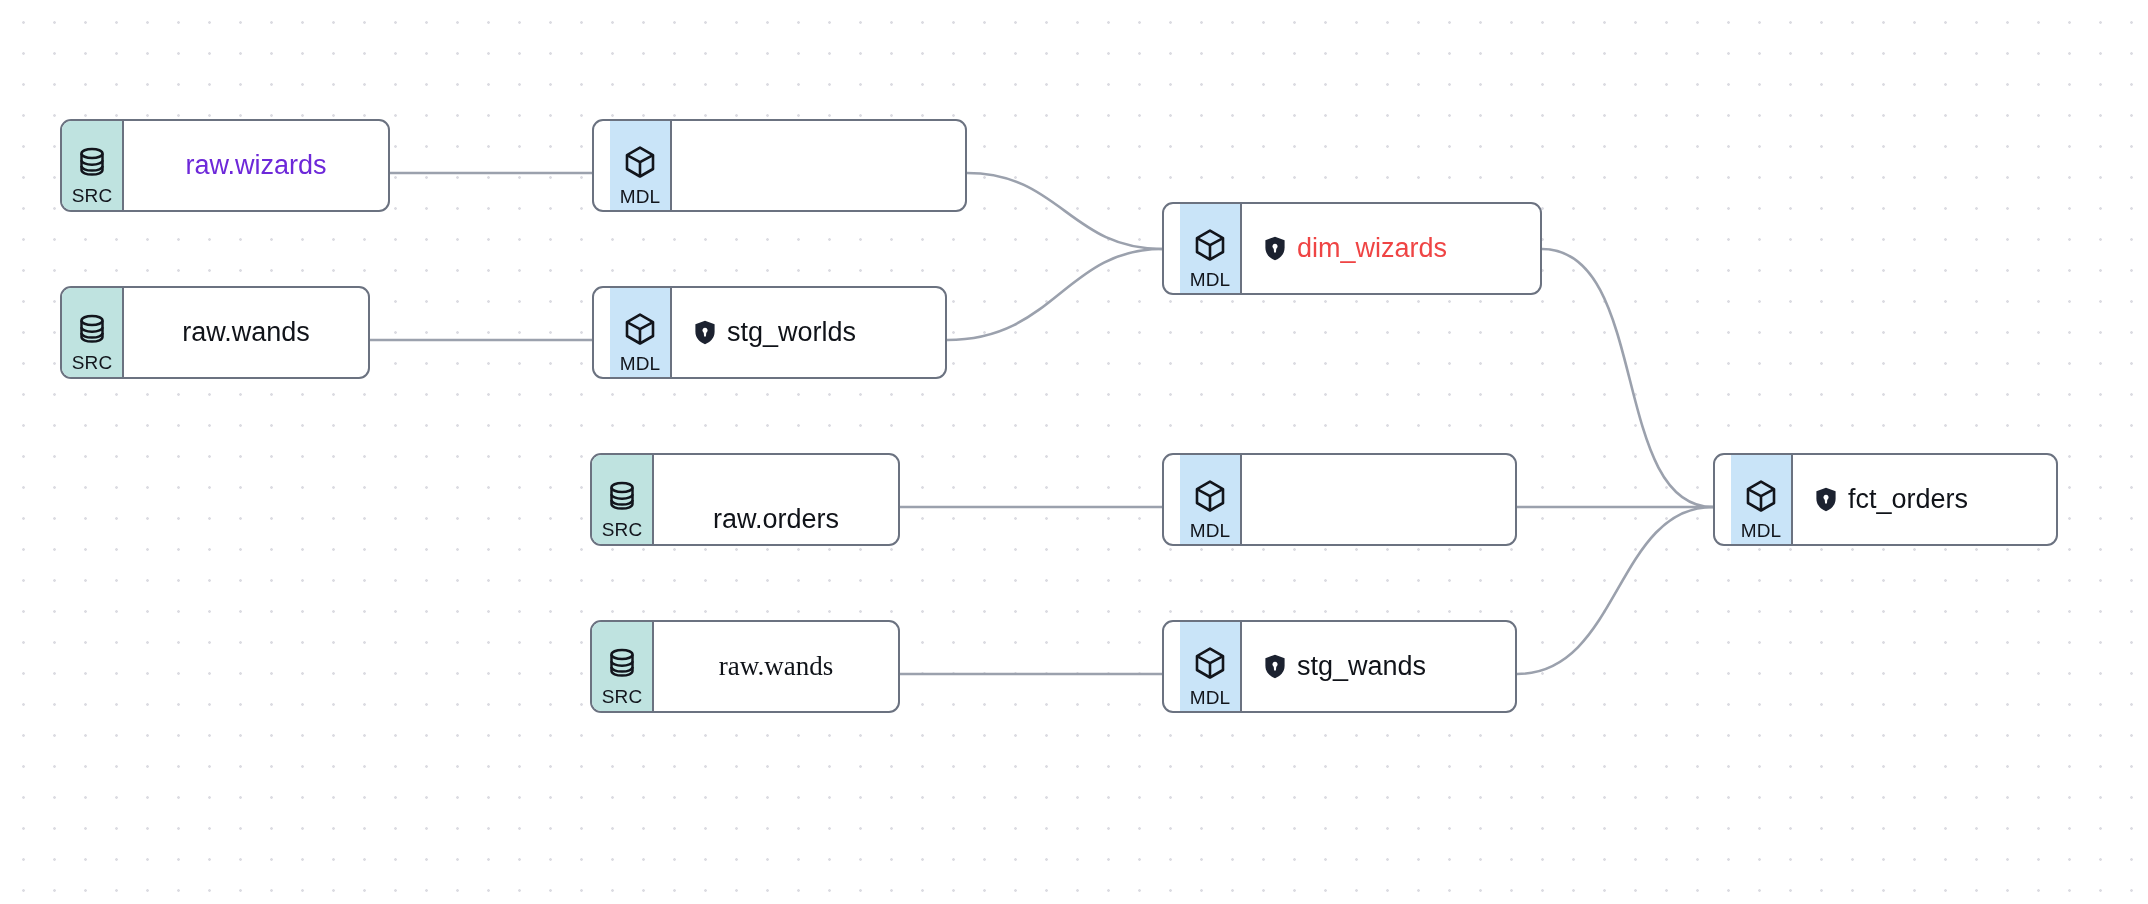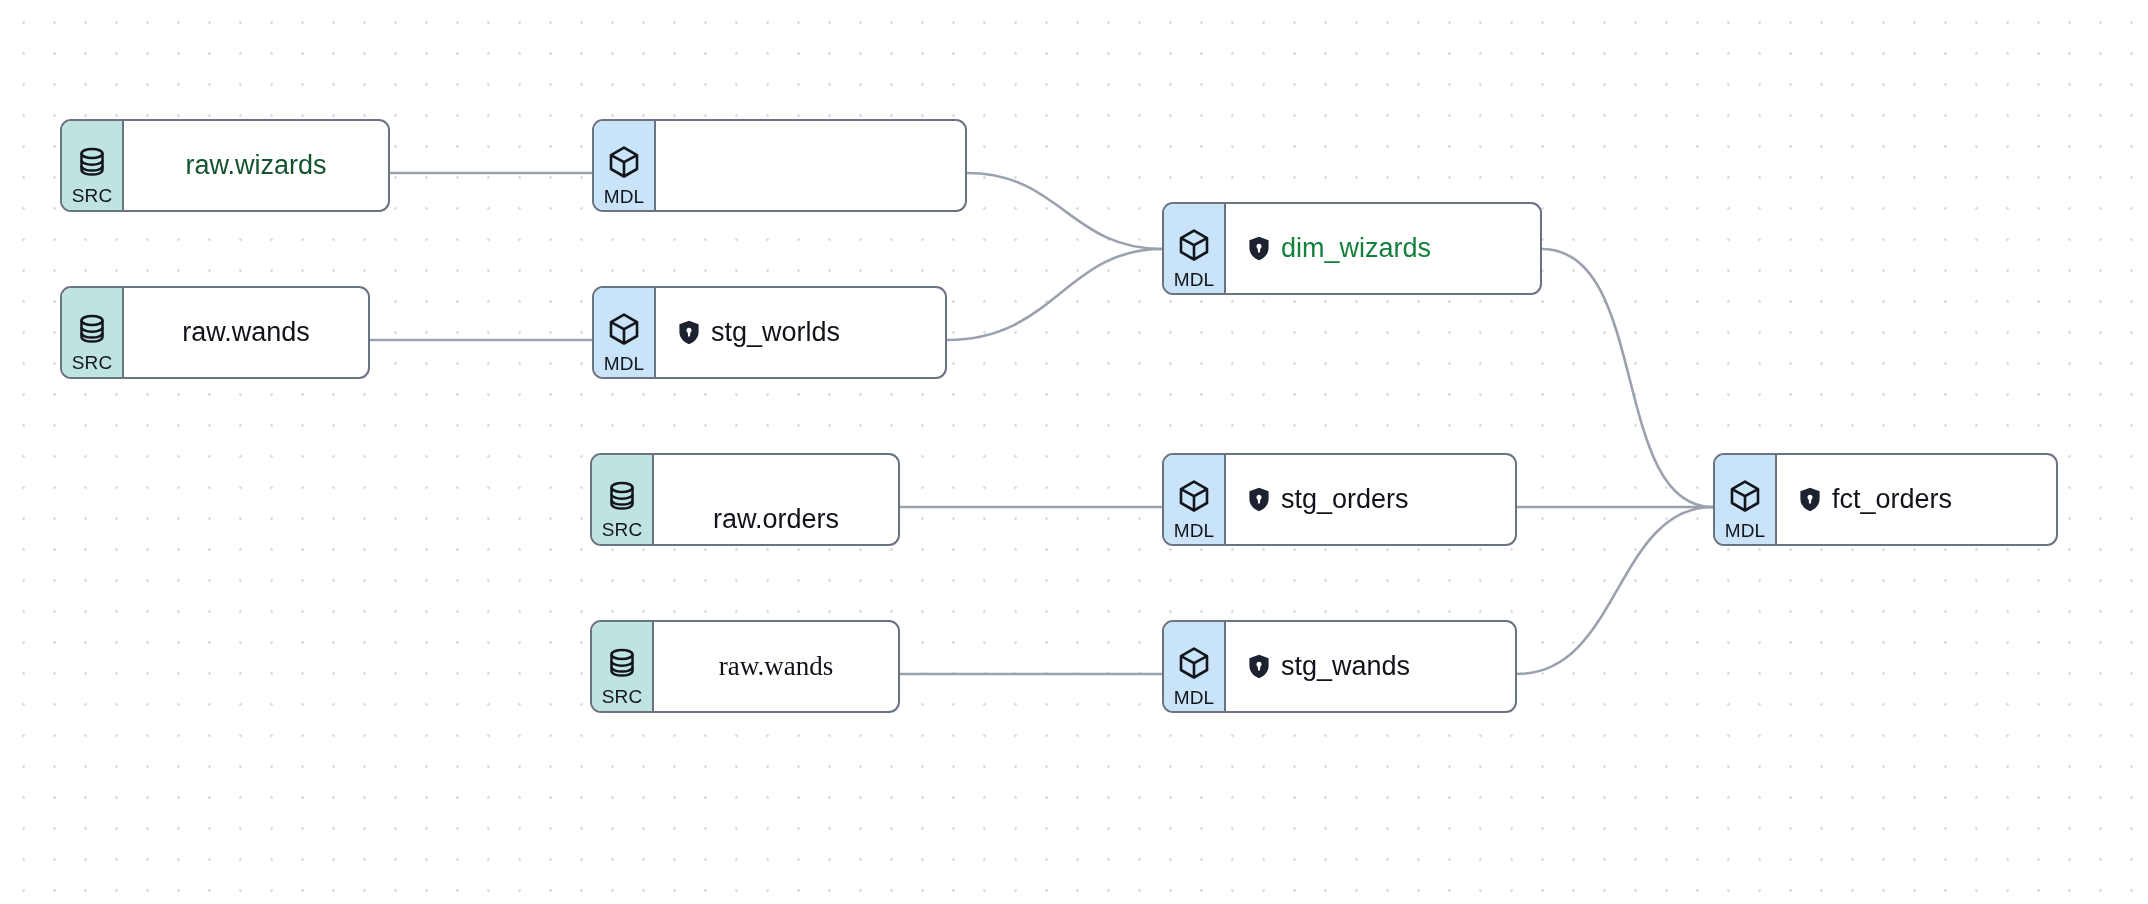--- a/index.html
+++ b/index.html
@@ -49,21 +49,21 @@
     display: flex;
     flex-direction: column;
     align-items: center;
     justify-content: center;
     gap: 8px;
     border-right: 2.2px solid #6b7280;
     box-sizing: border-box;
     padding-top: 20px;
   }
   .node-badge.src { background: #bfe3e0; }
-  .node-badge.mdl { background: #c9e4f8; }
+  .node-badge.mdl { background: #c9e4f8; margin-left: 16px; }
   .badge-icon {
     display: block;
     line-height: 0;
   }
   .badge-label {
     font-size: 19px;
     line-height: 1;
     color: #12151c;
     letter-spacing: 0.2px;
     font-family: "Liberation Sans", sans-serif;
@@ -110,21 +110,21 @@
         <div class="node-badge src" style="background: rgb(191, 227, 224); border-right-color: rgb(107, 114, 128);">
           <span class="badge-icon"><svg width="30" height="32" viewBox="0 0 30 32" xmlns="http://www.w3.org/2000/svg">
               <ellipse cx="15" cy="7.5" rx="10.5" ry="4.6" fill="none" stroke="#12151c" stroke-width="2.5"></ellipse>
               <path d="M4.5 7.5 V 24 C 4.5 26.6 9.2 28.6 15 28.6 C 20.8 28.6 25.5 26.6 25.5 24 V 7.5" fill="none" stroke="#12151c" stroke-width="2.5"></path>
               <path d="M4.5 14.2 C 4.5 16.8 9.2 18.8 15 18.8 C 20.8 18.8 25.5 16.8 25.5 14.2" fill="none" stroke="#12151c" stroke-width="2.5"></path>
               <path d="M4.5 20.0 C 4.5 22.6 9.2 24.6 15 24.6 C 20.8 24.6 25.5 22.6 25.5 20.0" fill="none" stroke="#12151c" stroke-width="2.5"></path>
             </svg></span>
           <span class="badge-label">SRC</span>
         </div>
         <div class="node-body">
-          <span class="node-label" style="color: #14532d;">raw.wizards</span>
+          <span class="node-label" style="color: #6d28d9;">raw.wizards</span>
         </div>
       </div>
       <div class="node" style="left: 60px; top: 286px; width: 310px; height: 93px; border-color: rgb(107, 114, 128); background: rgb(255, 255, 255);">
         <div class="node-badge src" style="background: rgb(191, 227, 224); border-right-color: rgb(107, 114, 128);">
           <span class="badge-icon"><svg width="30" height="32" viewBox="0 0 30 32" xmlns="http://www.w3.org/2000/svg">
               <ellipse cx="15" cy="7.5" rx="10.5" ry="4.6" fill="none" stroke="#12151c" stroke-width="2.5"></ellipse>
               <path d="M4.5 7.5 V 24 C 4.5 26.6 9.2 28.6 15 28.6 C 20.8 28.6 25.5 26.6 25.5 24 V 7.5" fill="none" stroke="#12151c" stroke-width="2.5"></path>
               <path d="M4.5 14.2 C 4.5 16.8 9.2 18.8 15 18.8 C 20.8 18.8 25.5 16.8 25.5 14.2" fill="none" stroke="#12151c" stroke-width="2.5"></path>
               <path d="M4.5 20.0 C 4.5 22.6 9.2 24.6 15 24.6 C 20.8 24.6 25.5 22.6 25.5 20.0" fill="none" stroke="#12151c" stroke-width="2.5"></path>
             </svg></span>
@@ -192,28 +192,20 @@
       </div>
       <div class="node" style="left: 1162px; top: 453px; width: 355px; height: 93px; border-color: rgb(107, 114, 128); background: rgb(255, 255, 255);">
         <div class="node-badge mdl" style="background: rgb(201, 228, 248); border-right-color: rgb(107, 114, 128);">
           <span class="badge-icon"><svg width="32" height="34" viewBox="0 0 32 34" xmlns="http://www.w3.org/2000/svg">
               <path d="M16 2.6 L29 10.1 L29 24.0 L16 31.5 L3 24.0 L3 10.1 Z" fill="none" stroke="#12151c" stroke-width="2.6" stroke-linejoin="round"></path>
               <path d="M3 10.1 L16 17.2 L29 10.1" fill="none" stroke="#12151c" stroke-width="2.6" stroke-linejoin="round"></path>
               <path d="M16 17.2 L16 31.5" fill="none" stroke="#12151c" stroke-width="2.6" stroke-linejoin="round"></path>
             </svg></span>
           <span class="badge-label">MDL</span>
         </div>
-        <div class="node-body with-shield">
-          <span class="shield-icon"><svg width="22" height="25" viewBox="0 0 22 25" xmlns="http://www.w3.org/2000/svg">
-              <path d="M11 0.8 L20.6 4.2 V 11.8 C 20.6 17.8 16.4 22.3 11 24.2 C 5.6 22.3 1.4 17.8 1.4 11.8 V 4.2 Z" fill="#1c2230"></path>
-              <circle cx="11" cy="10.3" r="2.5" fill="#ffffff"></circle>
-              <path d="M9.5 10.6 L12.5 10.6 L11.9 16.4 L10.1 16.4 Z" fill="#ffffff"></path>
-            </svg></span>
-          <span class="node-label" style="color: rgb(16, 19, 25);">stg_orders</span>
-        </div>
       </div>
       <div class="node" style="left: 1162px; top: 620px; width: 355px; height: 93px; border-color: rgb(107, 114, 128); background: rgb(255, 255, 255);">
         <div class="node-badge mdl" style="background: rgb(201, 228, 248); border-right-color: rgb(107, 114, 128);">
           <span class="badge-icon"><svg width="32" height="34" viewBox="0 0 32 34" xmlns="http://www.w3.org/2000/svg">
               <path d="M16 2.6 L29 10.1 L29 24.0 L16 31.5 L3 24.0 L3 10.1 Z" fill="none" stroke="#12151c" stroke-width="2.6" stroke-linejoin="round"></path>
               <path d="M3 10.1 L16 17.2 L29 10.1" fill="none" stroke="#12151c" stroke-width="2.6" stroke-linejoin="round"></path>
               <path d="M16 17.2 L16 31.5" fill="none" stroke="#12151c" stroke-width="2.6" stroke-linejoin="round"></path>
             </svg></span>
           <span class="badge-label">MDL</span>
         </div>
@@ -234,21 +226,21 @@
               <path d="M16 17.2 L16 31.5" fill="none" stroke="#12151c" stroke-width="2.6" stroke-linejoin="round"></path>
             </svg></span>
           <span class="badge-label">MDL</span>
         </div>
         <div class="node-body with-shield">
           <span class="shield-icon"><svg width="22" height="25" viewBox="0 0 22 25" xmlns="http://www.w3.org/2000/svg">
               <path d="M11 0.8 L20.6 4.2 V 11.8 C 20.6 17.8 16.4 22.3 11 24.2 C 5.6 22.3 1.4 17.8 1.4 11.8 V 4.2 Z" fill="#1c2230"></path>
               <circle cx="11" cy="10.3" r="2.5" fill="#ffffff"></circle>
               <path d="M9.5 10.6 L12.5 10.6 L11.9 16.4 L10.1 16.4 Z" fill="#ffffff"></path>
             </svg></span>
-          <span class="node-label" style="color: #15803d;">dim_wizards</span>
+          <span class="node-label" style="color: #ef4444;">dim_wizards</span>
         </div>
       </div>
       <div class="node" style="left: 1713px; top: 453px; width: 345px; height: 93px; border-color: rgb(107, 114, 128); background: rgb(255, 255, 255);">
         <div class="node-badge mdl" style="background: rgb(201, 228, 248); border-right-color: rgb(107, 114, 128);">
           <span class="badge-icon"><svg width="32" height="34" viewBox="0 0 32 34" xmlns="http://www.w3.org/2000/svg">
               <path d="M16 2.6 L29 10.1 L29 24.0 L16 31.5 L3 24.0 L3 10.1 Z" fill="none" stroke="#12151c" stroke-width="2.6" stroke-linejoin="round"></path>
               <path d="M3 10.1 L16 17.2 L29 10.1" fill="none" stroke="#12151c" stroke-width="2.6" stroke-linejoin="round"></path>
               <path d="M16 17.2 L16 31.5" fill="none" stroke="#12151c" stroke-width="2.6" stroke-linejoin="round"></path>
             </svg></span>
           <span class="badge-label">MDL</span>

